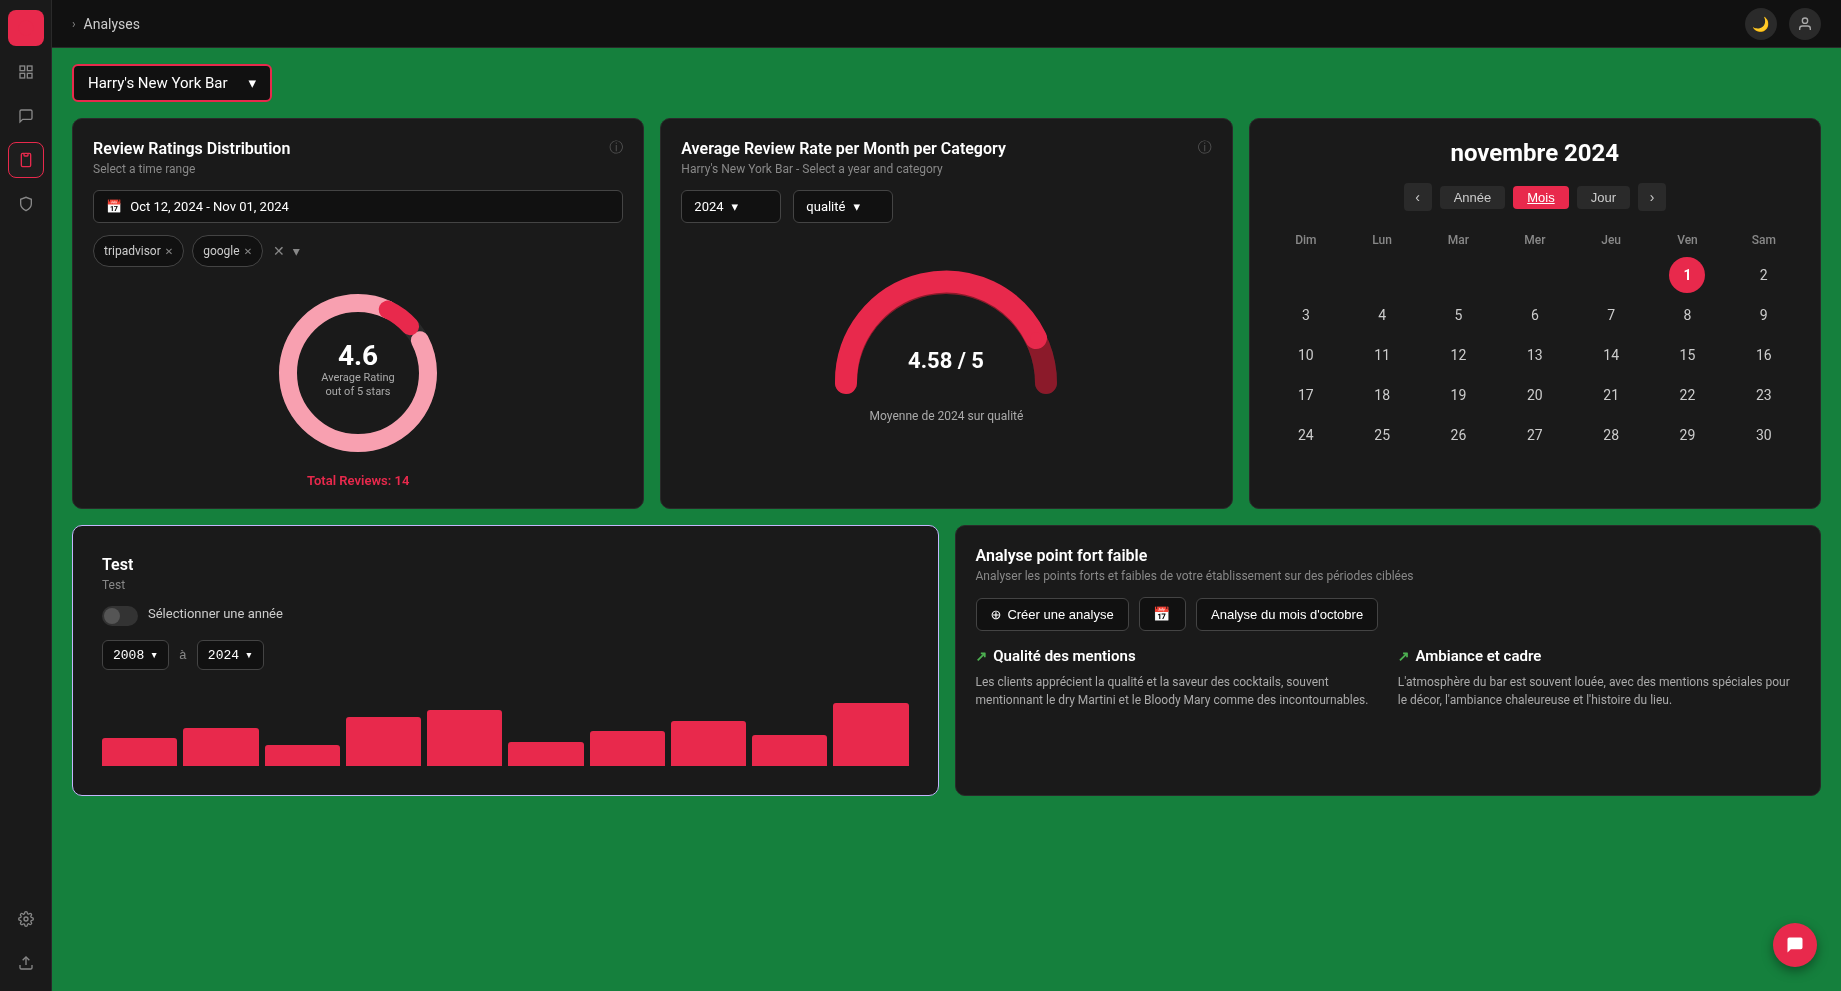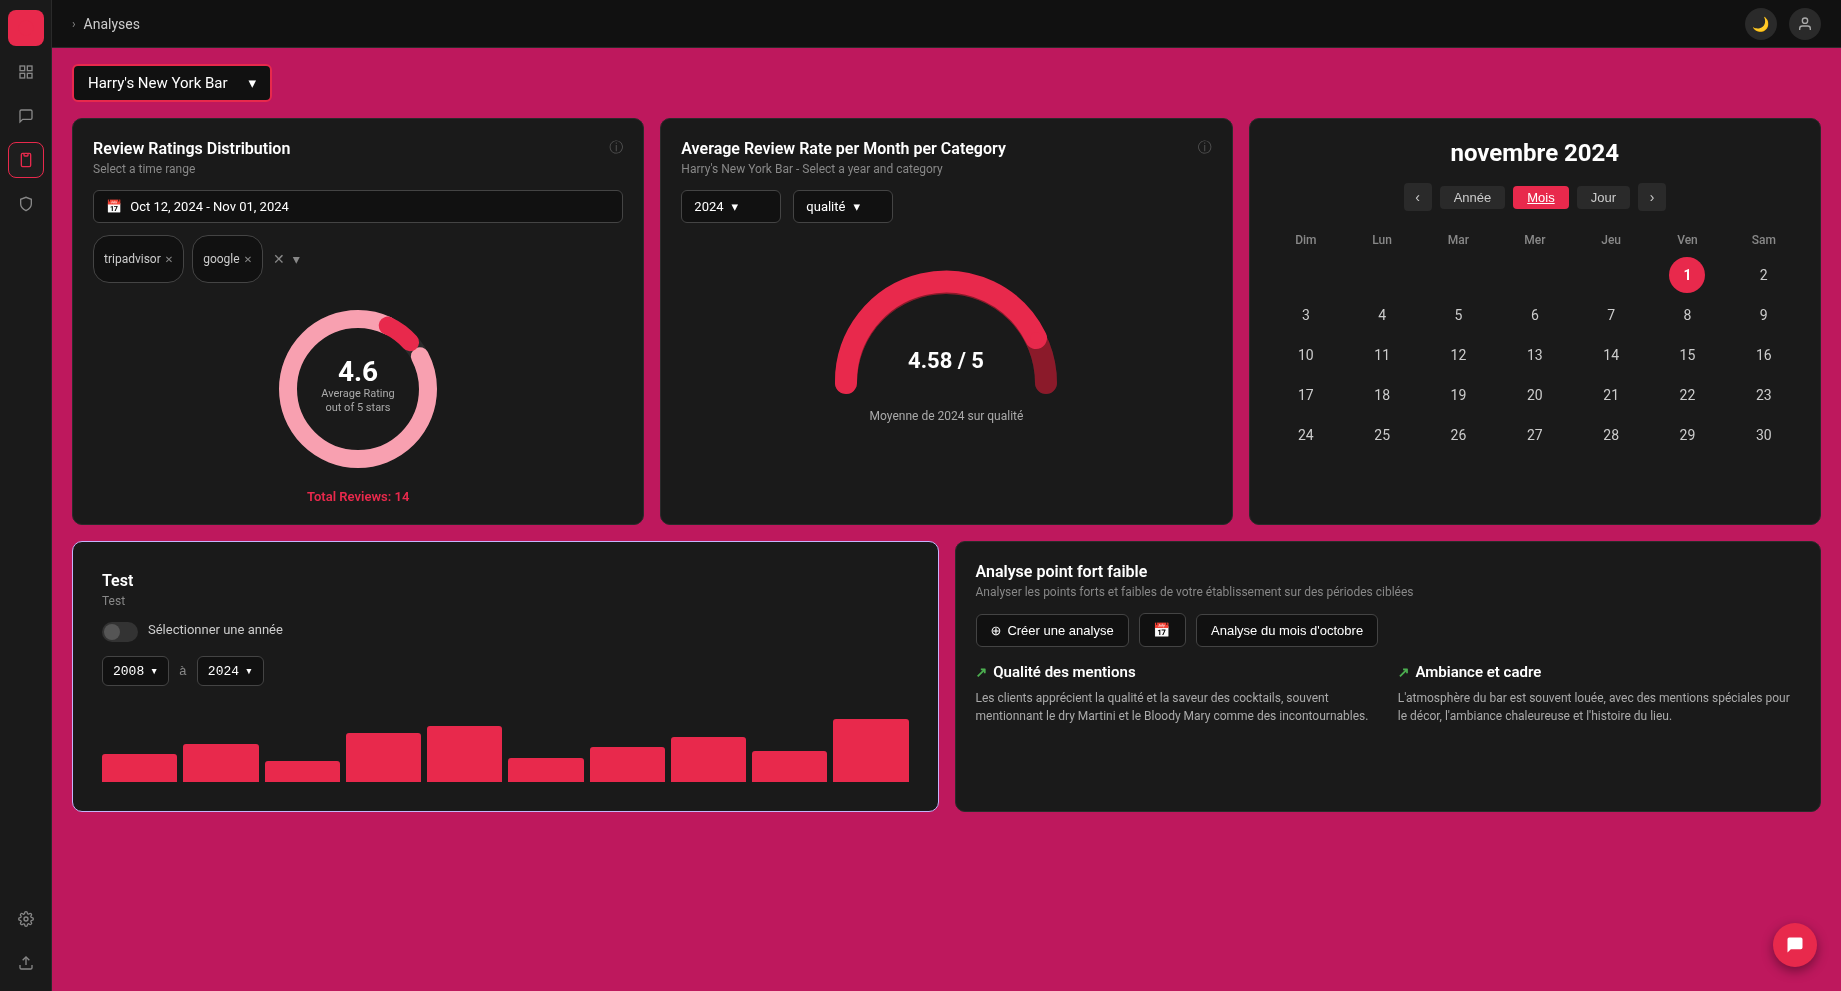--- a/index.html
+++ b/index.html
@@ -87,21 +87,21 @@
       background: #2a2a2a;
       color: #aaa;
       border: none;
       font-size: 14px;
     }
     
     .content {
       flex: 1;
       padding: 16px 20px;
       overflow-y: auto;
-      background: #be185d;
+      background: #15803d;
     }
     
     .venue-dropdown {
       display: inline-flex;
       align-items: center;
       gap: 8px;
       background: #111;
       border: 2px solid #e8294c;
       border-radius: 6px;
       padding: 8px 14px;
@@ -163,21 +163,21 @@
       gap: 8px;
       margin-bottom: 16px;
     }
     .tag {
       display: flex;
       align-items: center;
       gap: 4px;
       background: #111;
       border: 1px solid #444;
       border-radius: 16px;
-      padding: 16px 10px;
+      padding: 8px 10px;
       font-size: 12px;
       color: #ccc;
     }
     .tag-x {
       cursor: pointer;
       color: #888;
       font-size: 10px;
     }
     .tags-clear {
       color: #888;

